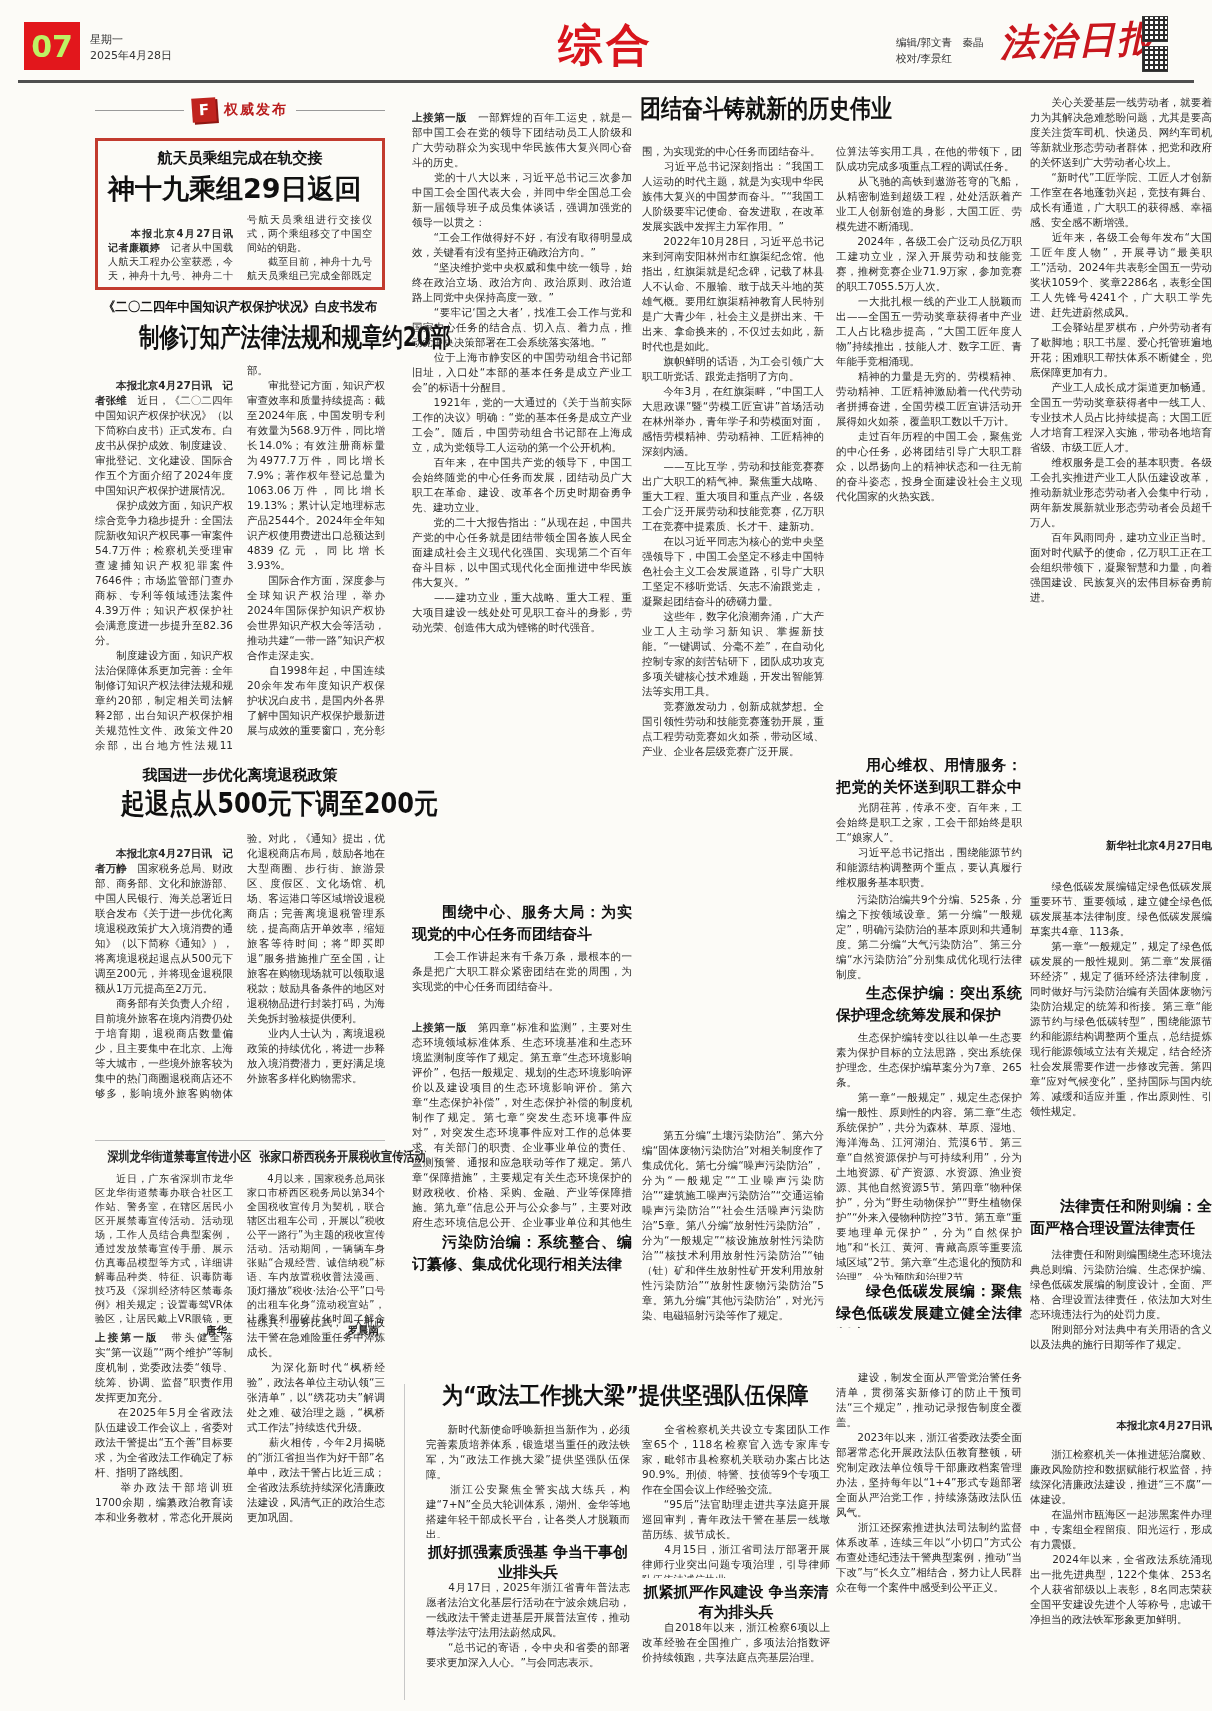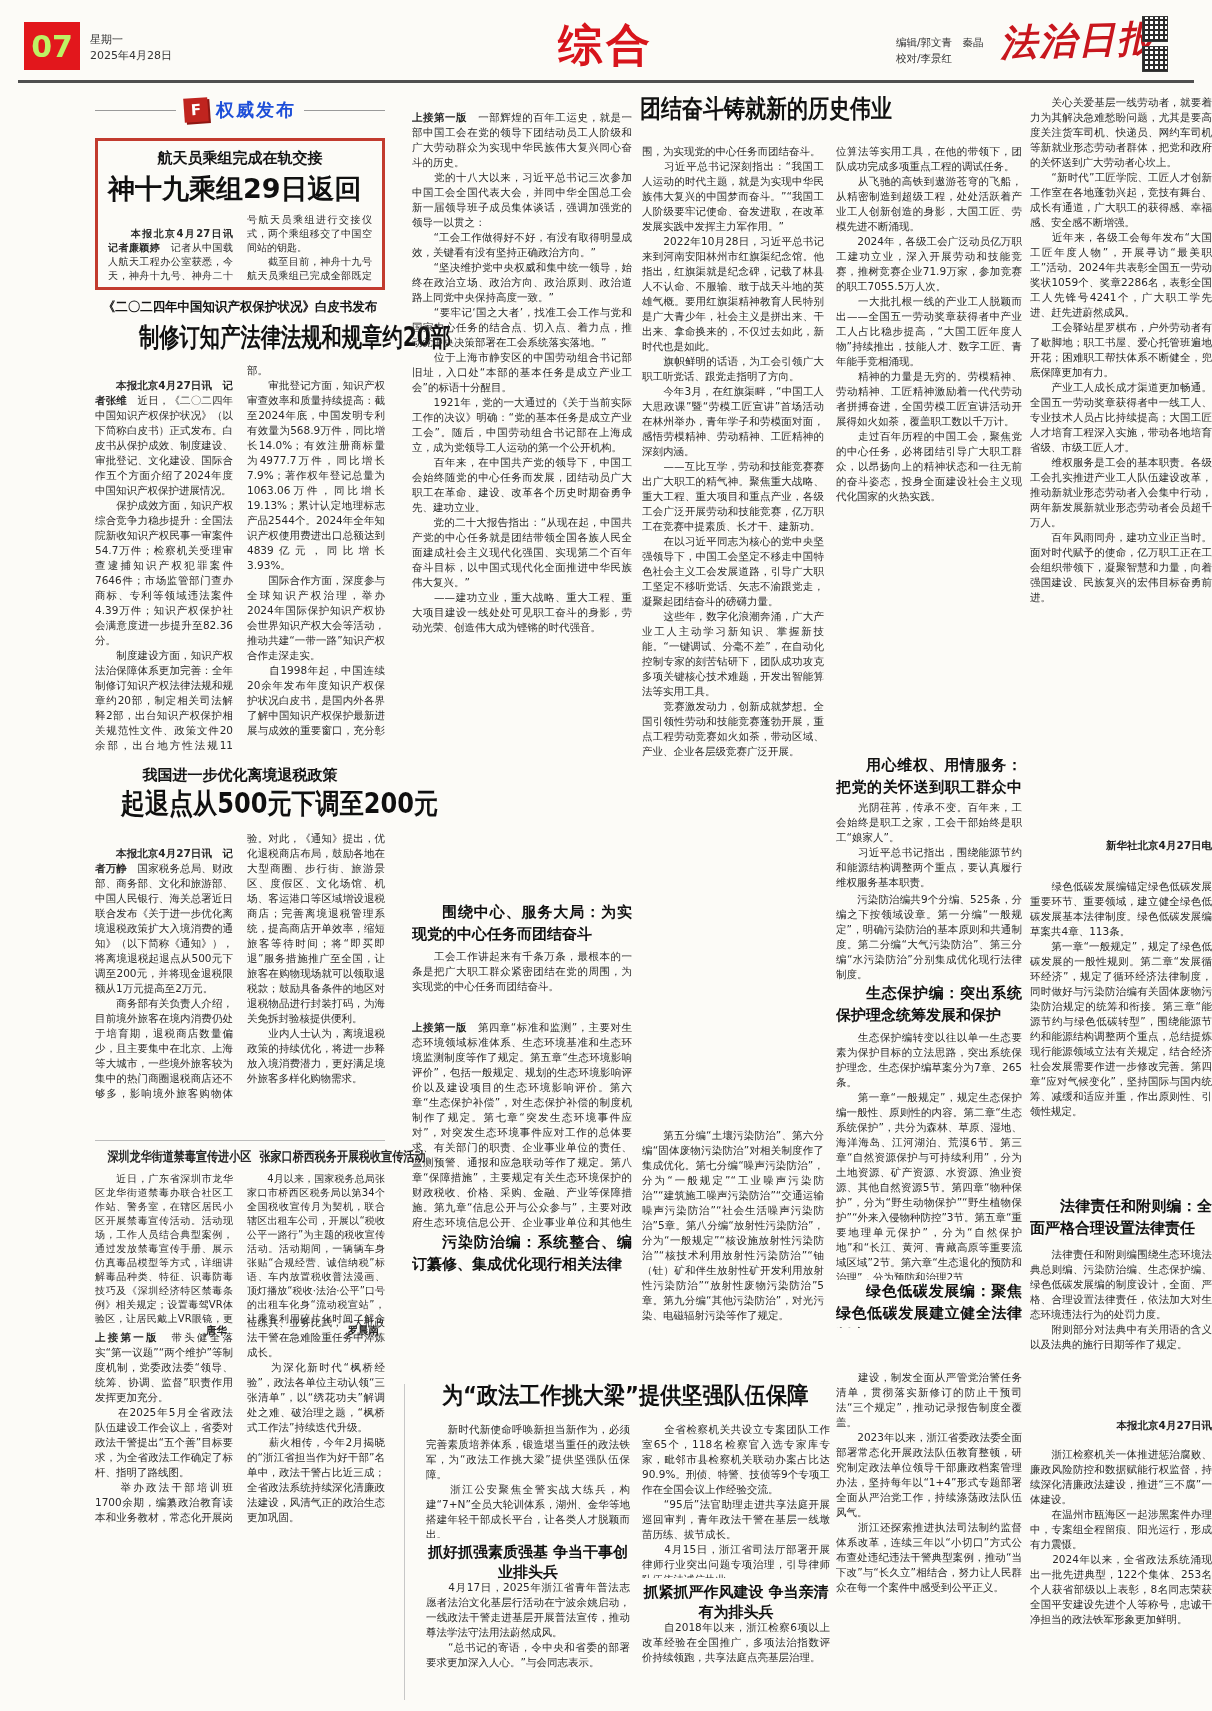--- a/index.html
+++ b/index.html
@@ -15,21 +15,21 @@
   .masthead{font-family:"DejaVu Serif",serif;font-style:italic;font-weight:bold;font-size:37px;color:#c8161d;transform:rotate(-2deg);letter-spacing:2px}
   .qr{width:26px;height:26px;border:1px solid #3a3a3a;
       background:repeating-linear-gradient(0deg,#2b2b2b 0 2px,transparent 2px 5px),
                  repeating-linear-gradient(90deg,#2b2b2b 0 2px,#fff 2px 5px)}
   .hrule{background:#4f4f4f}
   
   .badge{display:flex;align-items:center;gap:8px}
   .badge .line{flex:1;height:1px;background:#9a9a9a}
   .cube{width:24px;height:24px;background:#c0241f;color:#fff;font-weight:bold;font-size:15px;
         display:flex;align-items:center;justify-content:center;transform:rotate(-4deg);box-shadow:2px 2px 0 #8e1713}
-  .badge-label{font-size:18px;font-weight:bold;color:#1d4ed8;letter-spacing:2px}
+  .badge-label{font-size:14px;font-weight:bold;color:#b91c1c;letter-spacing:2px}
   
   .kick{font-weight:bold;text-align:center;color:#141414;white-space:nowrap}
   .hx{display:inline-block;white-space:nowrap;font-weight:bold;color:#101010;transform-origin:center}
   .hwrap{overflow:visible}
   .blk{overflow:hidden;text-align:justify;white-space:pre-line;font-size:10.5px;line-height:15px;color:#2a2a2a}
   .blk .b{font-weight:bold}
   .cols2{columns:2;column-gap:14px}
   .sh{font-weight:bold;font-size:15px;line-height:22px;text-indent:2em;text-align:justify;color:#111;overflow:hidden}
   .sh2{font-weight:bold;font-size:15px;line-height:20px;text-align:center;color:#111;overflow:hidden}
   .credit{font-weight:bold;font-size:10.5px;text-align:right;color:#222}

